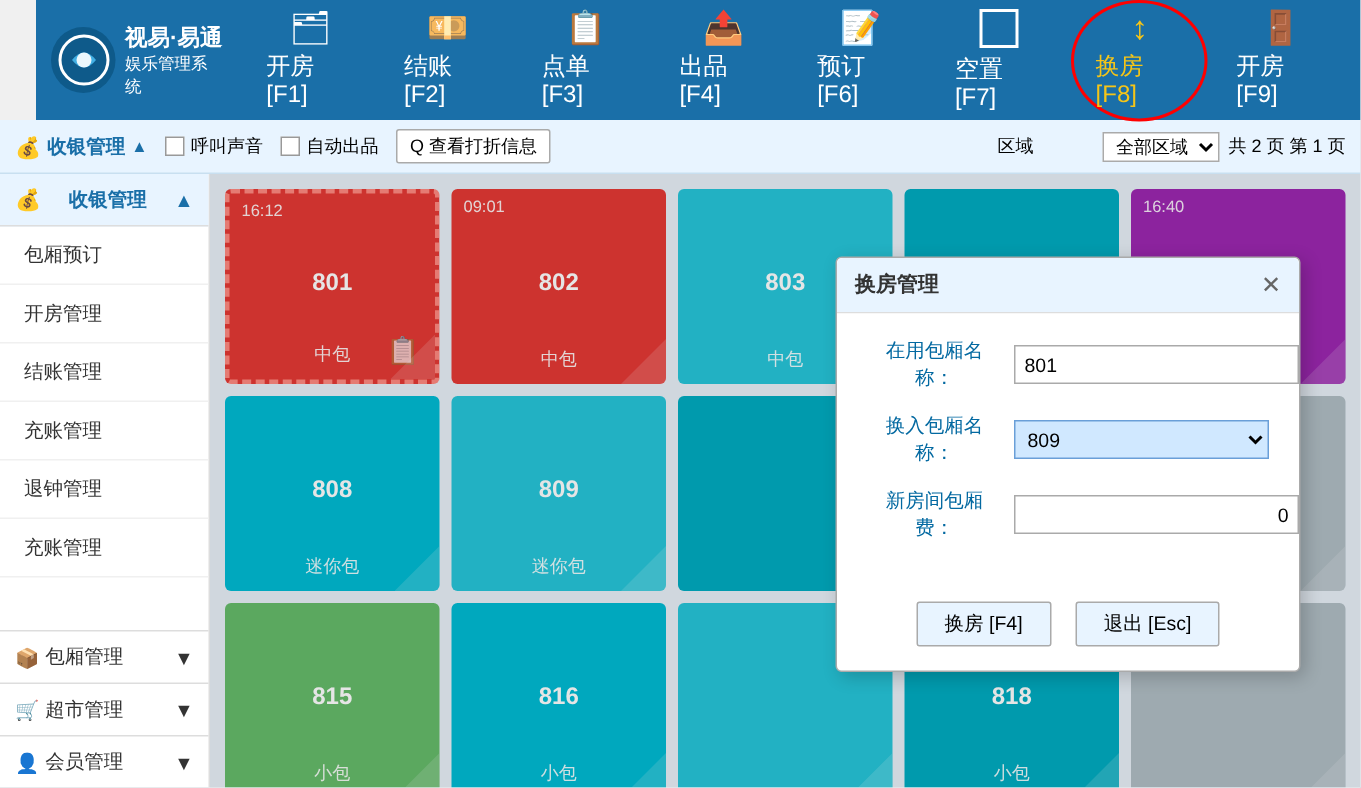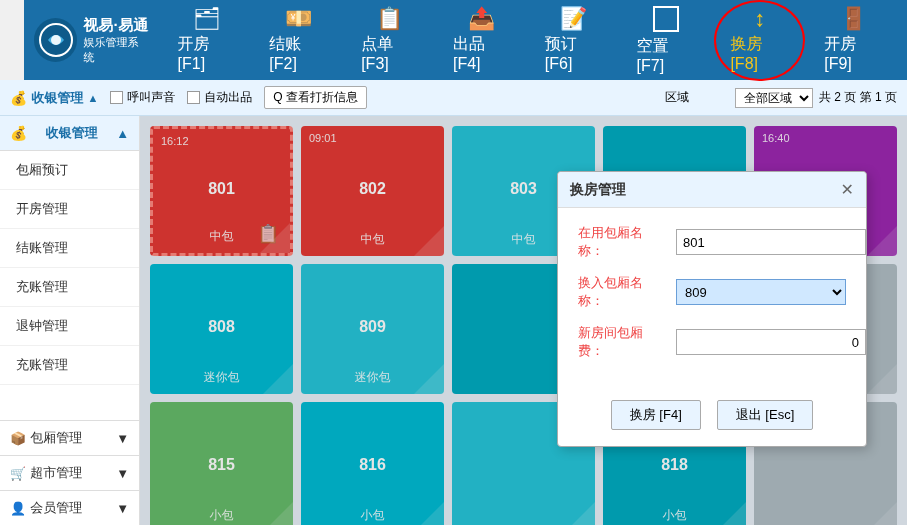--- a/index.html
+++ b/index.html
@@ -65,21 +65,21 @@
     }
 
     
     .dialog-overlay { position: absolute; top: 0; left: 0; right: 0; bottom: 0; background: rgba(0,0,0,0.1); display: flex; align-items: center; justify-content: center; z-index: 100; }
     .dialog { background: white; border: 1px solid #aaa; border-radius: 4px; width: 310px; box-shadow: 3px 3px 12px rgba(0,0,0,0.2); }
     .dialog-header { background: #e8f4ff; padding: 8px 12px; display: flex; align-items: center; justify-content: space-between; border-bottom: 1px solid #ddd; border-radius: 4px 4px 0 0; }
     .dialog-title { font-size: 14px; font-weight: bold; color: #333; }
     .dialog-close { cursor: pointer; font-size: 16px; color: #666; }
     .dialog-body { padding: 16px 20px; }
     .form-row { display: flex; align-items: center; margin-bottom: 14px; gap: 8px; }
-    .form-label { width: 90px; text-align: left; font-size: 13px; color: #ef4444; flex-shrink: 0; }
+    .form-label { width: 90px; text-align: center; font-size: 13px; color: #0369a1; flex-shrink: 0; }
     .form-input { flex: 1; border: 1px solid #aaa; padding: 3px 6px; font-size: 13px; height: 26px; }
     .form-select { flex: 1; border: 1px solid #6a9fd8; padding: 3px 4px; font-size: 13px; height: 26px; background: #d0e8ff; }
     .dialog-footer { display: flex; justify-content: center; gap: 16px; padding: 10px 16px 16px; }
     .btn-primary { background: #e8f4ff; border: 1px solid #aaa; padding: 5px 18px; cursor: pointer; font-size: 13px; border-radius: 2px; }
     .btn-secondary { background: #e8f4ff; border: 1px solid #aaa; padding: 5px 18px; cursor: pointer; font-size: 13px; border-radius: 2px; }
 
     .nav-circle { border: 2.5px solid red; border-radius: 50%; }
   </style>
 </head>
 <body>

